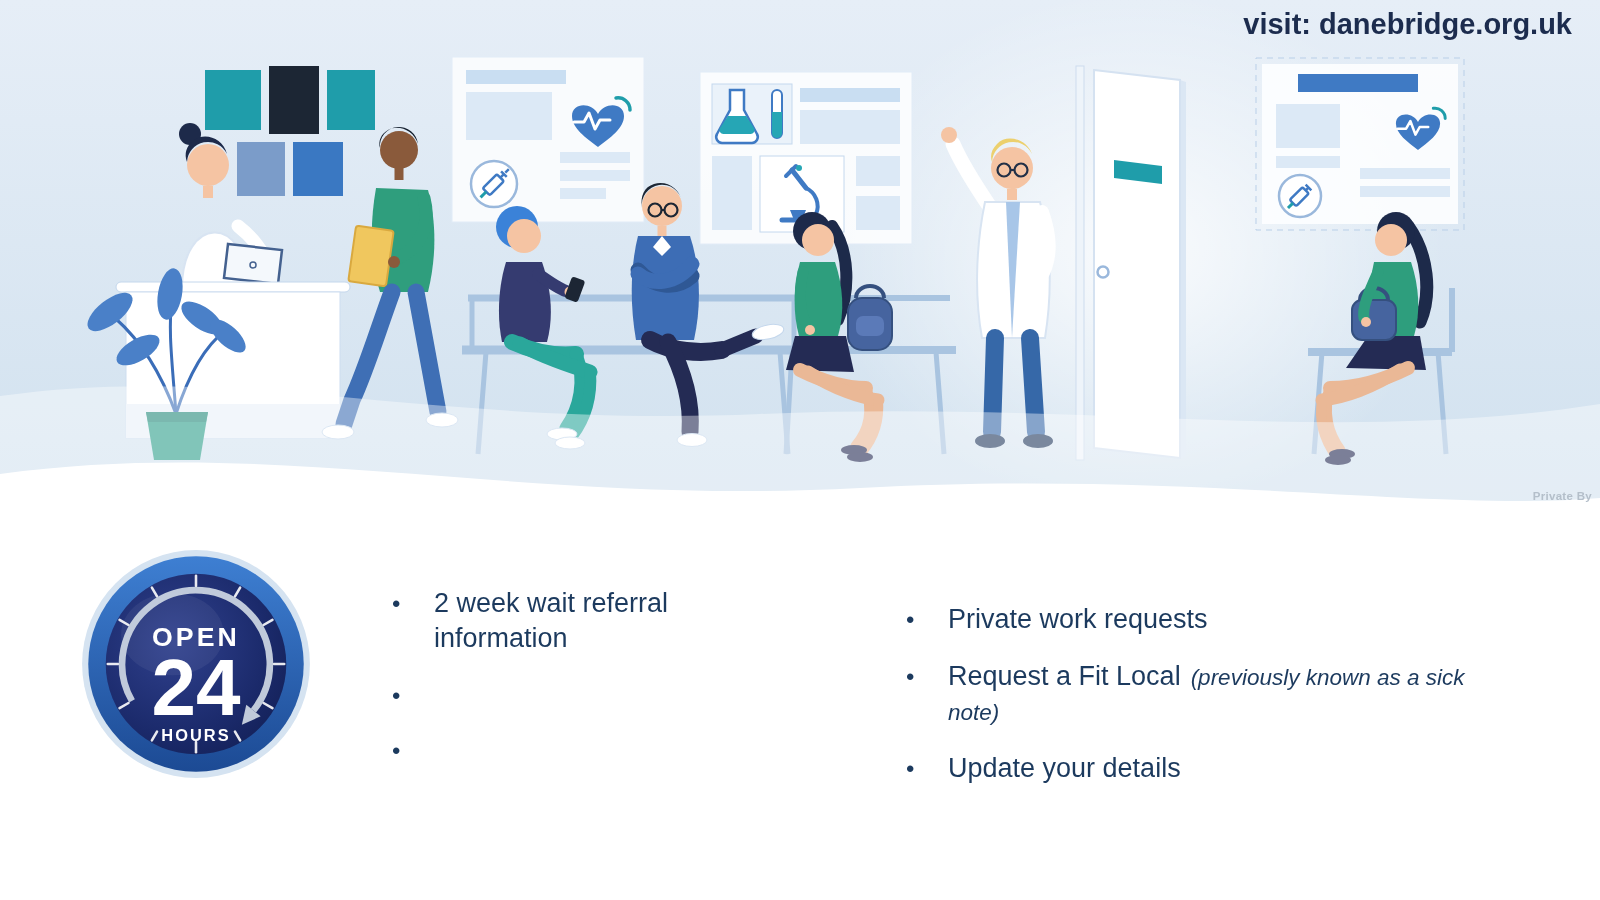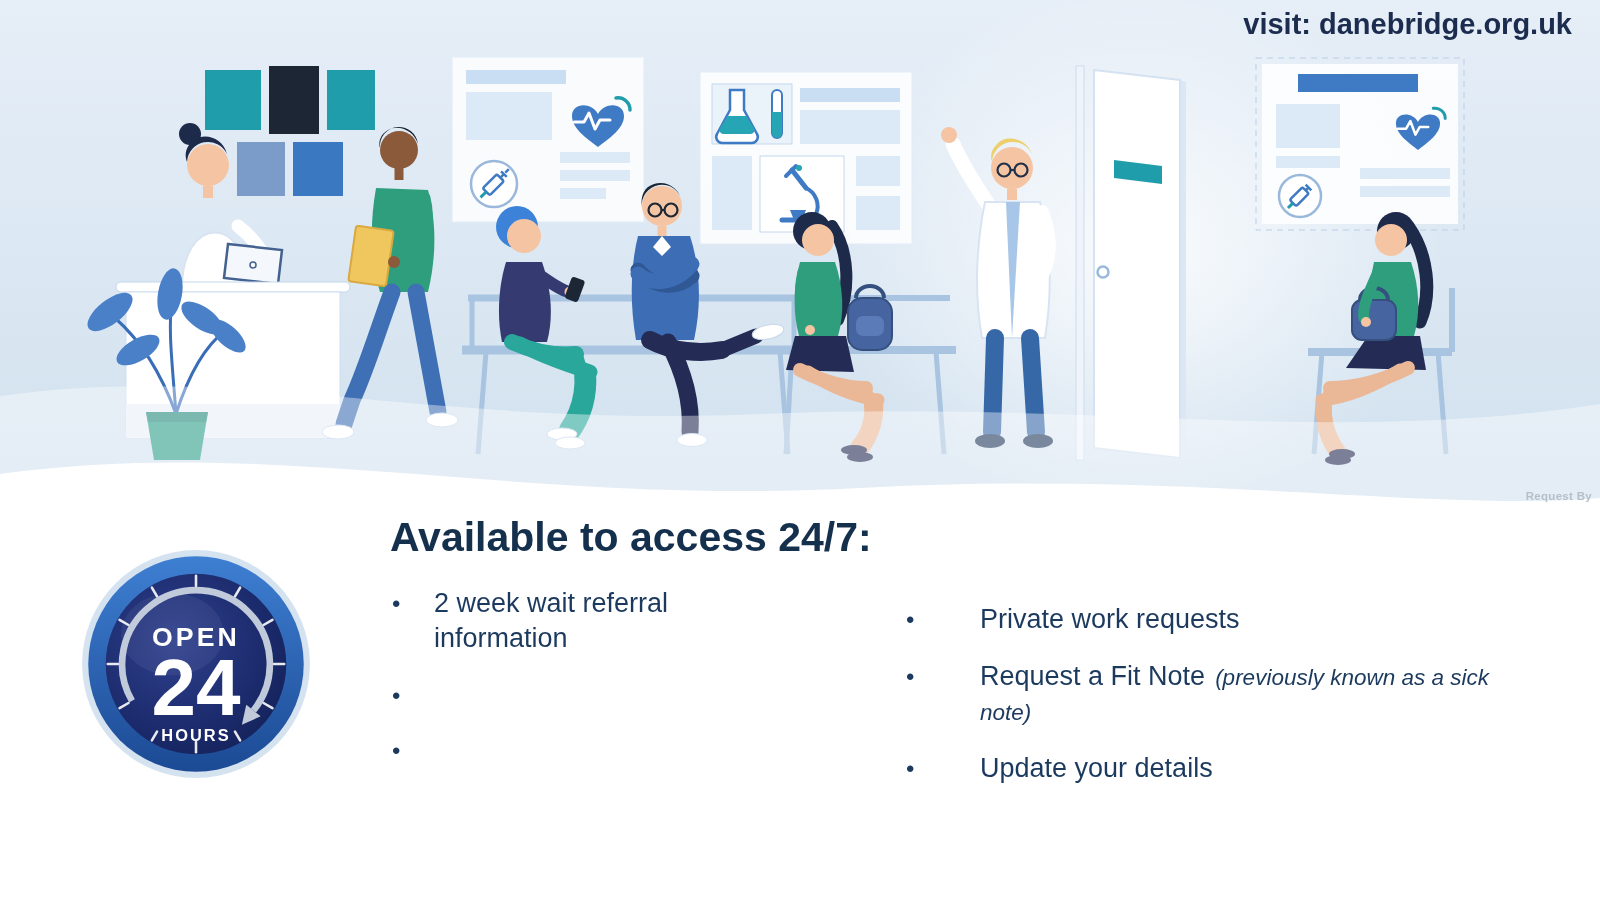--- a/index.html
+++ b/index.html
@@ -11,21 +11,21 @@
   .powered { position:absolute; top:490px; right:8px; font-size:11.5px; font-weight:bold; color:#b4bfca; letter-spacing:.3px; }
   .badge { position:absolute; left:78px; top:546px; width:236px; height:236px; }
   .heading { position:absolute; left:390px; top:514px; font-size:41px; font-weight:bold; color:#15304d; }
   .bullets { position:absolute; font-size:27px; color:#1c3a5e; }
   .bullets ul { list-style:none; }
   .bullets li { display:flex; margin-bottom:22px; line-height:1.3; }
   .bullet-dot { flex:0 0 42px; font-size:24px; padding-top:2px; }
   .left-col { left:392px; top:586px; }
   .left-col .li-text { width:345px; }
   .right-col { left:906px; top:602px; }
-  .right-col .li-text { width:560px;margin-left:32px; }
+  .right-col .li-text { width:560px; }
   .note { font-style:italic; font-size:22.5px; margin-left:10px; }
   .badge text { font-family:"Liberation Sans", sans-serif; font-weight:bold; fill:#ffffff; }
 </style>
 </head>
 <body>
 
 <div class="stage">
 
   <svg class="illustration" viewBox="0 0 1600 560">
     <defs>
@@ -288,21 +288,21 @@
       <path d="M1378 272 C1368 294 1362 308 1364 318" stroke="#2e9e7d" stroke-width="11" fill="none" stroke-linecap="round"></path>
       <circle cx="1366" cy="322" r="5" fill="#f5c4a3"></circle>
     </g>
 
     <path d="M0 396 C240 362 430 428 760 414 C1090 400 1330 446 1600 404 L1600 560 L0 560 Z" fill="#ffffff" opacity="0.4"></path>
     <path d="M0 474 C280 436 520 506 860 488 C1180 470 1430 512 1600 498 L1600 560 L0 560 Z" fill="#ffffff"></path>
   </svg>
 
   <div class="visit">visit: danebridge.org.uk</div>
 
-  <div class="powered">Request By</div>
+  <div class="powered">Private By</div>
 
   <svg class="badge" viewBox="0 0 230 230">
     <defs>
       <linearGradient id="ringG" x1="0" y1="0" x2="0" y2="1">
         <stop offset="0" stop-color="#3e7fd2"></stop>
           <stop offset="1" stop-color="#1c4a94"></stop>
       </linearGradient>
       <radialGradient id="faceG" cx="0.38" cy="0.38" r="0.85">
         <stop offset="0" stop-color="#30418e"></stop>
           <stop offset="0.6" stop-color="#1b2a6b"></stop>
@@ -329,21 +329,20 @@
     </g>
     <g>
       <path d="M52.6 151 A72 72 0 1 1 171 160.3" fill="none" stroke="#c9d3e0" stroke-width="6.5" opacity="0.95"></path>
       <polygon points="178,166 164,154.6 159.7,174.3" fill="#c9d3e0" opacity="0.95"></polygon>
     </g>
     <text x="115" y="97" font-size="26" letter-spacing="3" text-anchor="middle">OPEN</text>
     <text x="115" y="165" font-size="78" text-anchor="middle">24</text>
     <text x="115" y="190" font-size="16" letter-spacing="2" text-anchor="middle">HOURS</text>
   </svg>
 
-  <h1 class="heading">Available to access 24/7:</h1>
 
   <div class="bullets left-col">
     <ul>
       <li>
         <span class="bullet-dot">•</span>
         <span class="li-text">2 week wait referral information</span>
       </li>
       <li>
         <span class="bullet-dot">•</span>
       </li>
@@ -354,21 +353,21 @@
   </div>
 
   <div class="bullets right-col">
     <ul>
       <li>
         <span class="bullet-dot">•</span>
         <span class="li-text"><span>Private work requests</span><em class="note"></em></span>
       </li>
       <li>
         <span class="bullet-dot">•</span>
-        <span class="li-text"><span>Request a Fit Note</span><em class="note">(previously known as a sick note)</em></span>
+        <span class="li-text"><span>Request a Fit Local</span><em class="note">(previously known as a sick note)</em></span>
       </li>
       <li>
         <span class="bullet-dot">•</span>
         <span class="li-text"><span>Update your details</span><em class="note"></em></span>
       </li>
     </ul>
   </div>
 
 </div>
 

